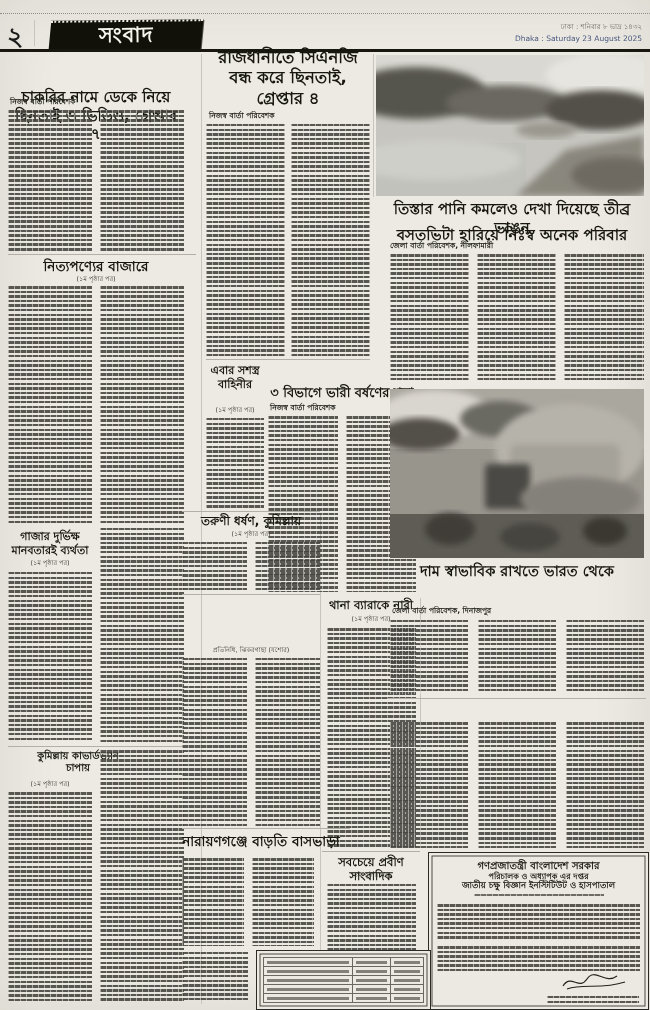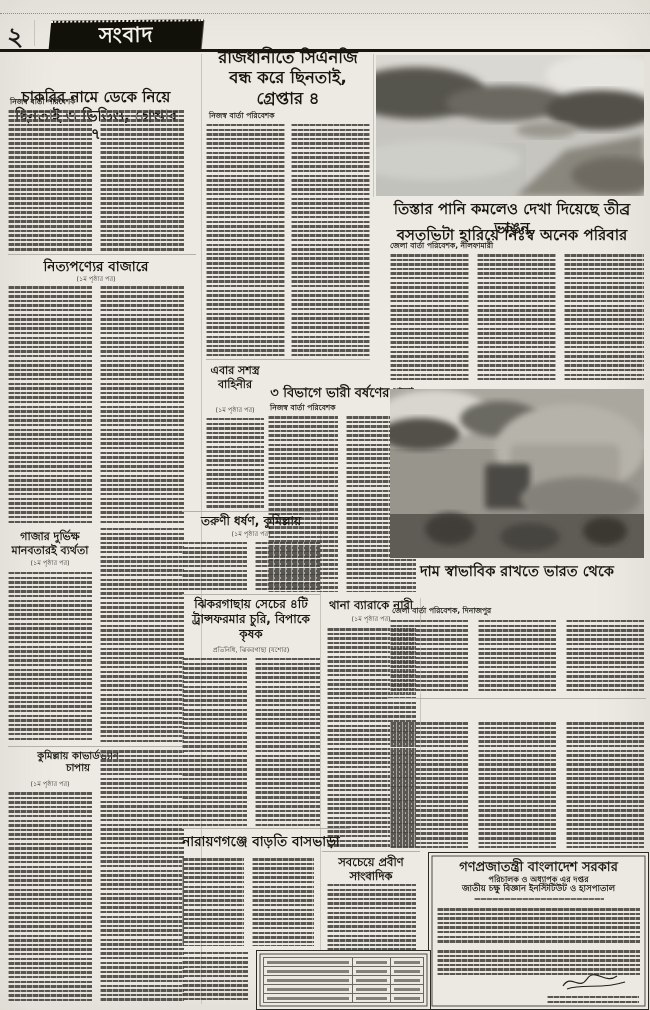--- a/index.html
+++ b/index.html
@@ -41,20 +41,24 @@
 <body>
 
 <div id="page">
 
   <div class="abs dotted" style="left:0;top:13px;width:650px;"></div>
   <div class="abs" style="left:7px;top:17px;font-size:25px;font-weight:bold;">২</div>
   <div class="abs rule-v" style="left:34px;top:20px;height:26px;"></div>
   <div class="abs masthead" style="left:50px;top:20px;width:152px;height:28px;">
     <span>সংবাদ</span>
   </div>
+  <div class="abs" style="left:400px;top:21px;width:242px;text-align:right;">
+    <div style="font-size:7px;color:#6b6a64;">ঢাকা : শনিবার ৮ ভাদ্র ১৪৩২</div>
+    <div style="font-size:7.5px;color:#49597f;margin-top:1px;">Dhaka : Saturday 23 August 2025</div>
+  </div>
   <div class="abs thickrule" style="left:0;top:49px;width:650px;height:3px;"></div>
 
   <div class="abs rule-v" style="left:201px;top:54px;height:950px;"></div>
   <div class="abs rule-v" style="left:373px;top:54px;height:143px;"></div>
   <div class="abs rule-v" style="left:320px;top:513px;height:490px;"></div>
   <div class="abs rule-v" style="left:420px;top:598px;height:250px;"></div>
 
   <div class="abs hl" style="left:8px;top:56px;width:176px;font-size:15px;margin-top:32px;">চাকরির নামে ডেকে নিয়ে ছিনতাই ও ভিডিও, গ্রেপ্তার ৭</div>
   <div class="abs by" style="left:10px;top:98px;">নিজস্ব বার্তা পরিবেশক</div>
   <div class="abs greek" style="left:8px;top:110px;width:84px;height:143px;"></div>
@@ -120,21 +124,20 @@
   <div class="abs greek" style="left:268px;top:416px;width:70px;height:176px;"></div>
   <div class="abs greek" style="left:346px;top:416px;width:70px;height:176px;"></div>
 
   <div class="abs rule-h" style="left:182px;top:511px;width:138px;"></div>
   <div class="abs hl" style="left:182px;top:514px;width:138px;font-size:12px;">তরুণী ধর্ষণ, কুমিল্লায়</div>
   <div class="abs cont" style="left:182px;top:531px;width:138px;">(১ম পৃষ্ঠার পর)</div>
   <div class="abs greek" style="left:182px;top:542px;width:65px;height:50px;"></div>
   <div class="abs greek" style="left:255px;top:542px;width:65px;height:50px;"></div>
 
   <div class="abs rule-h" style="left:182px;top:594px;width:138px;"></div>
-  <div class="abs hl" style="left:190px;top:597px;width:122px;font-size:12px;">ঝিকরগাছায় সেচের ৪টি ট্রান্সফরমার চুরি, বিপাকে কৃষক</div>
   <div class="abs cont" style="left:182px;top:647px;width:138px;">প্রতিনিধি, ঝিকরগাছা (যশোর)</div>
   <div class="abs greek" style="left:182px;top:658px;width:65px;height:168px;"></div>
   <div class="abs greek" style="left:255px;top:658px;width:65px;height:168px;"></div>
 
   <div class="abs hl" style="left:322px;top:598px;width:98px;font-size:11.5px;">থানা ব্যারাকে নারী</div>
   <div class="abs cont" style="left:322px;top:616px;width:98px;">(১ম পৃষ্ঠার পর)</div>
   <div class="abs greek" style="left:327px;top:628px;width:89px;height:220px;"></div>
 
   <div class="abs rule-h" style="left:322px;top:851px;width:98px;"></div>
   <div class="abs hl" style="left:322px;top:855px;width:98px;font-size:11.5px;">সবচেয়ে প্রবীণ সাংবাদিক</div>
@@ -175,21 +178,21 @@
   <div class="abs greek" style="left:390px;top:620px;width:78px;height:74px;"></div>
   <div class="abs greek" style="left:478px;top:620px;width:78px;height:74px;"></div>
   <div class="abs greek" style="left:566px;top:620px;width:78px;height:74px;"></div>
 
   <div class="abs rule-h" style="left:388px;top:698px;width:258px;"></div>
   <div class="abs greek" style="left:390px;top:722px;width:78px;height:126px;"></div>
   <div class="abs greek" style="left:478px;top:722px;width:78px;height:126px;"></div>
   <div class="abs greek" style="left:566px;top:722px;width:78px;height:126px;"></div>
 
   <div class="abs box" style="left:428px;top:852px;width:219px;height:156px;">
-    <div class="ad-h" style="margin-top:7px;font-size:13px;">গণপ্রজাতন্ত্রী বাংলাদেশ সরকার</div>
+    <div class="ad-h" style="margin-top:7px;font-size:10px;">গণপ্রজাতন্ত্রী বাংলাদেশ সরকার</div>
     <div class="ad-h" style="font-size:8px;">পরিচালক ও অধ্যাপক এর দপ্তর</div>
     <div class="ad-h" style="font-size:8.5px;">জাতীয় চক্ষু বিজ্ঞান ইনস্টিটিউট ও হাসপাতাল</div>
     <div class="greek greek-light" style="margin:4px auto 0 auto;width:130px;height:4px;"></div>
     <div class="greek" style="margin:6px 8px 0 8px;height:36px;"></div>
     <div class="greek" style="margin:6px 8px 0 8px;height:26px;"></div>
     <div class="abs" style="left:130px;top:118px;width:74px;height:22px;">
       <svg width="74" height="22" viewBox="0 0 74 22">
           <path d="M4,15 C12,2 20,20 28,8 S46,14 58,5 M8,18 C24,12 42,19 66,11" stroke="#23221c" stroke-width="1.2" fill="none"></path>
         </svg>
     </div>

